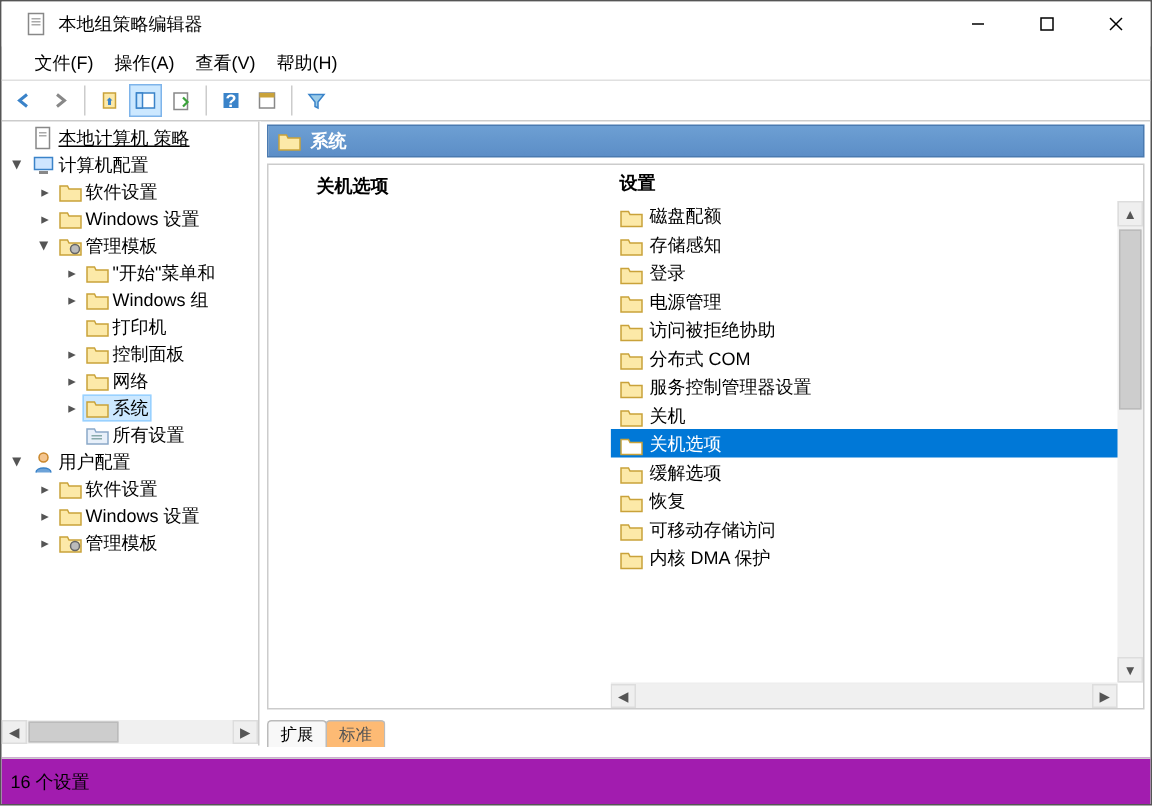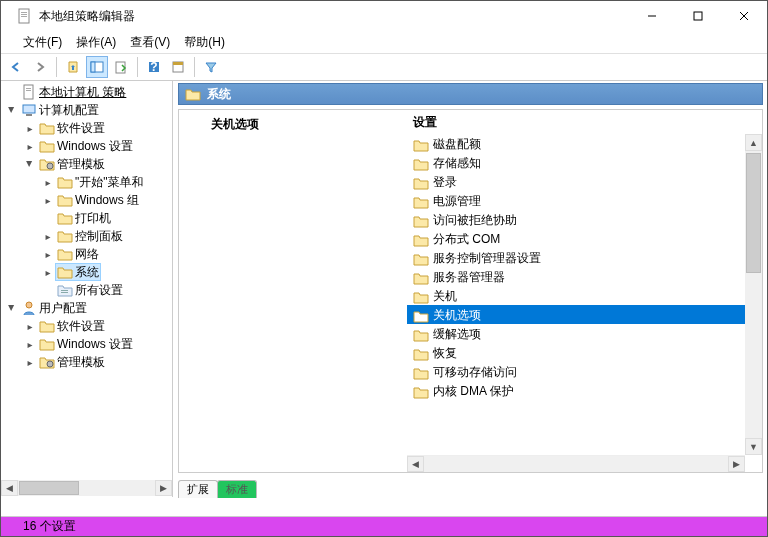--- a/index.html
+++ b/index.html
@@ -35,23 +35,23 @@
 .list-item.selected { background: #0078d7; color: #fff; }
 .list-item.selected svg path.fbody { fill: #fff; }
 .h-scroll-spacer { height: 17px; border-top: 1px solid #eee; display:flex; align-items:center; }
 .hspacer-arrow { width: 17px; height: 16px; background: #efefef; display:flex; align-items:center; justify-content:center; font-size:9px; color:#555; border:1px solid #ddd; }
 .hspacer-track { flex:1; background:#f0f0f0; height:16px; }
 .v-scrollbar { position:absolute; right:0; top:0; bottom:17px; width:17px; background:#f0f0f0; display:flex; flex-direction:column; }
 .v-arrow { height:17px; display:flex; align-items:center; justify-content:center; font-size:9px; color:#555; background:#efefef; border:1px solid #ddd; }
 .v-thumb { background:#cdcdcd; border:1px solid #bbb; width:15px; margin:1px auto; flex: 0 0 auto; }
 .tabs-row { height: 20px; display: flex; align-items: flex-end; margin: 0 4px; }
 .tab { border: 1px solid #bbb; border-bottom: none; padding: 1px 8px; margin-right: 0; background: #f8f8f8; border-radius: 3px 3px 0 0; font-size: 11px; cursor: default; position: relative; top: 1px; }
-.tab.inactive { background: #22c55e; color: #555; }
+.tab.inactive { background: #fdba74; color: #555; }
 .tab.slash { margin-left:-1px; }
-.statusbar { height: 20px; border-top: 1px solid #ccc; display: flex; align-items: center; padding-left: 22px; font-size: 12px; position:absolute; bottom:0; left:0; right:0; background:#d946ef; }
+.statusbar { height: 31px; border-top: 1px solid #ccc; display: flex; align-items: center; padding-left: 6px; font-size: 12px; position:absolute; bottom:0; left:0; right:0; background:#a21caf; }
 .tree-pane-scroll { position:absolute; left:0; right:0; bottom:0; height:17px; display:flex; }
 svg { display: block; }
 </style>
 </head>
 <body>
 
 <div class="titlebar">
   <span class="titlebar-icon">
     <svg width="16" height="16" viewBox="0 0 16 16">
         <rect x="2" y="1" width="10" height="14" fill="#fff" stroke="#888"></rect>
@@ -408,28 +408,20 @@
                 </span>
                 <span>分布式 COM</span>
               </div>
               <div class="list-item">
                 <span class="tree-icon">
                   <svg width="16" height="14" viewBox="0 0 16 14">
                     <path class="fbody" d="M1 3h5l1 2h8v8H1z" fill="#fce9a8" stroke="#c9a23a"></path>
                   </svg>
                 </span>
                 <span>服务控制管理器设置</span>
-              </div>
-              <div class="list-item">
-                <span class="tree-icon">
-                  <svg width="16" height="14" viewBox="0 0 16 14">
-                    <path class="fbody" d="M1 3h5l1 2h8v8H1z" fill="#fce9a8" stroke="#c9a23a"></path>
-                  </svg>
-                </span>
-                <span>服务器管理器</span>
               </div>
               <div class="list-item">
                 <span class="tree-icon">
                   <svg width="16" height="14" viewBox="0 0 16 14">
                     <path class="fbody" d="M1 3h5l1 2h8v8H1z" fill="#fce9a8" stroke="#c9a23a"></path>
                   </svg>
                 </span>
                 <span>关机</span>
               </div>
               <div class="list-item selected">

